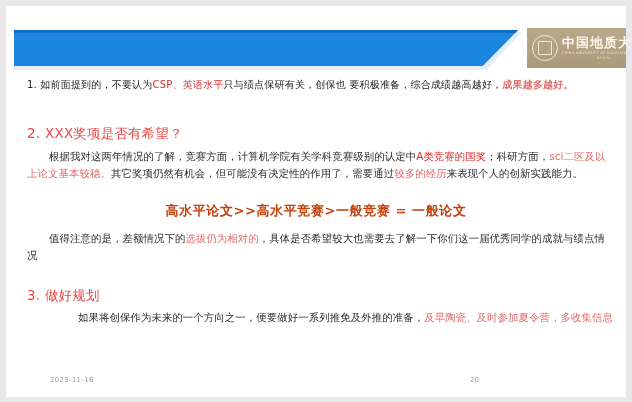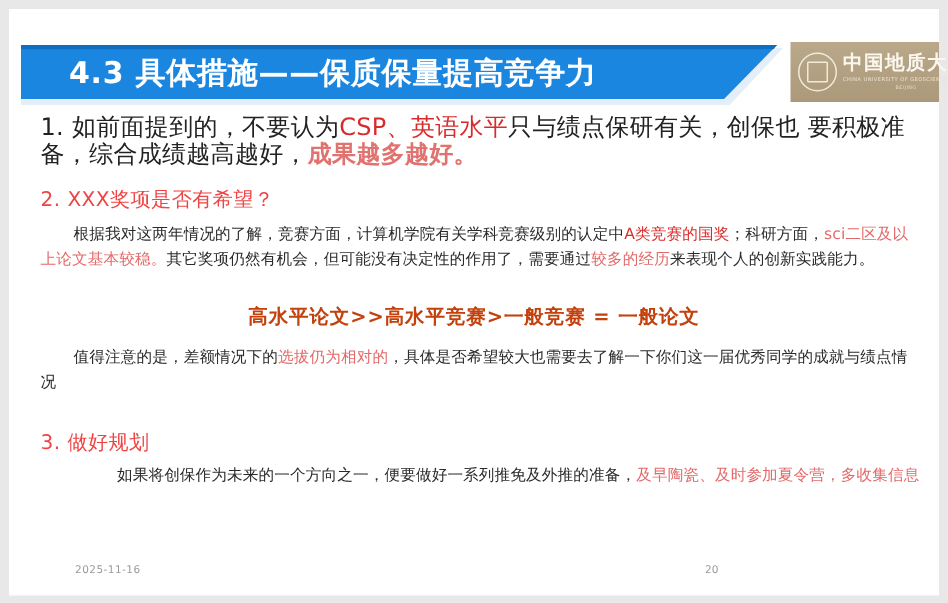--- a/index.html
+++ b/index.html
@@ -136,21 +136,21 @@
   #content {
     position: absolute;
     left: 0; top: 76px;
     width: 632px;
   }
   .para {
     position: absolute;
     box-sizing: border-box;
   }
   .body-text {
-    font-size: 16px;
+    font-size: 10px;
     line-height: 18px;
     color: #222222;
     letter-spacing: 0.2px;
   }
   .sub-text {
     font-size: 10.4px;
     line-height: 17px;
     color: #2b2b2b;
     letter-spacing: 0.1px;
   }
@@ -210,21 +210,20 @@
 
   <div class="frame-edge" id="edge-top"></div>
   <div class="frame-edge" id="edge-bottom"></div>
   <div class="frame-edge" id="edge-left"></div>
   <div class="frame-edge" id="edge-right"></div>
 
   <div id="header">
     <div id="banner-shadow"></div>
     <div id="banner"></div>
     <div id="banner-topline"></div>
-    <div id="banner-title">4.3 具体措施——保质保量提高竞争力</div>
 
     <div id="logo-box">
       <div id="logo-seal"></div>
       <div id="logo-text-wrap">
         <div id="logo-cn">中国地质大学</div>
         <div id="logo-en">CHINA UNIVERSITY OF GEOSCIENCES</div>
         <div id="logo-en2">BEIJING</div>
       </div>
     </div>
   </div>

